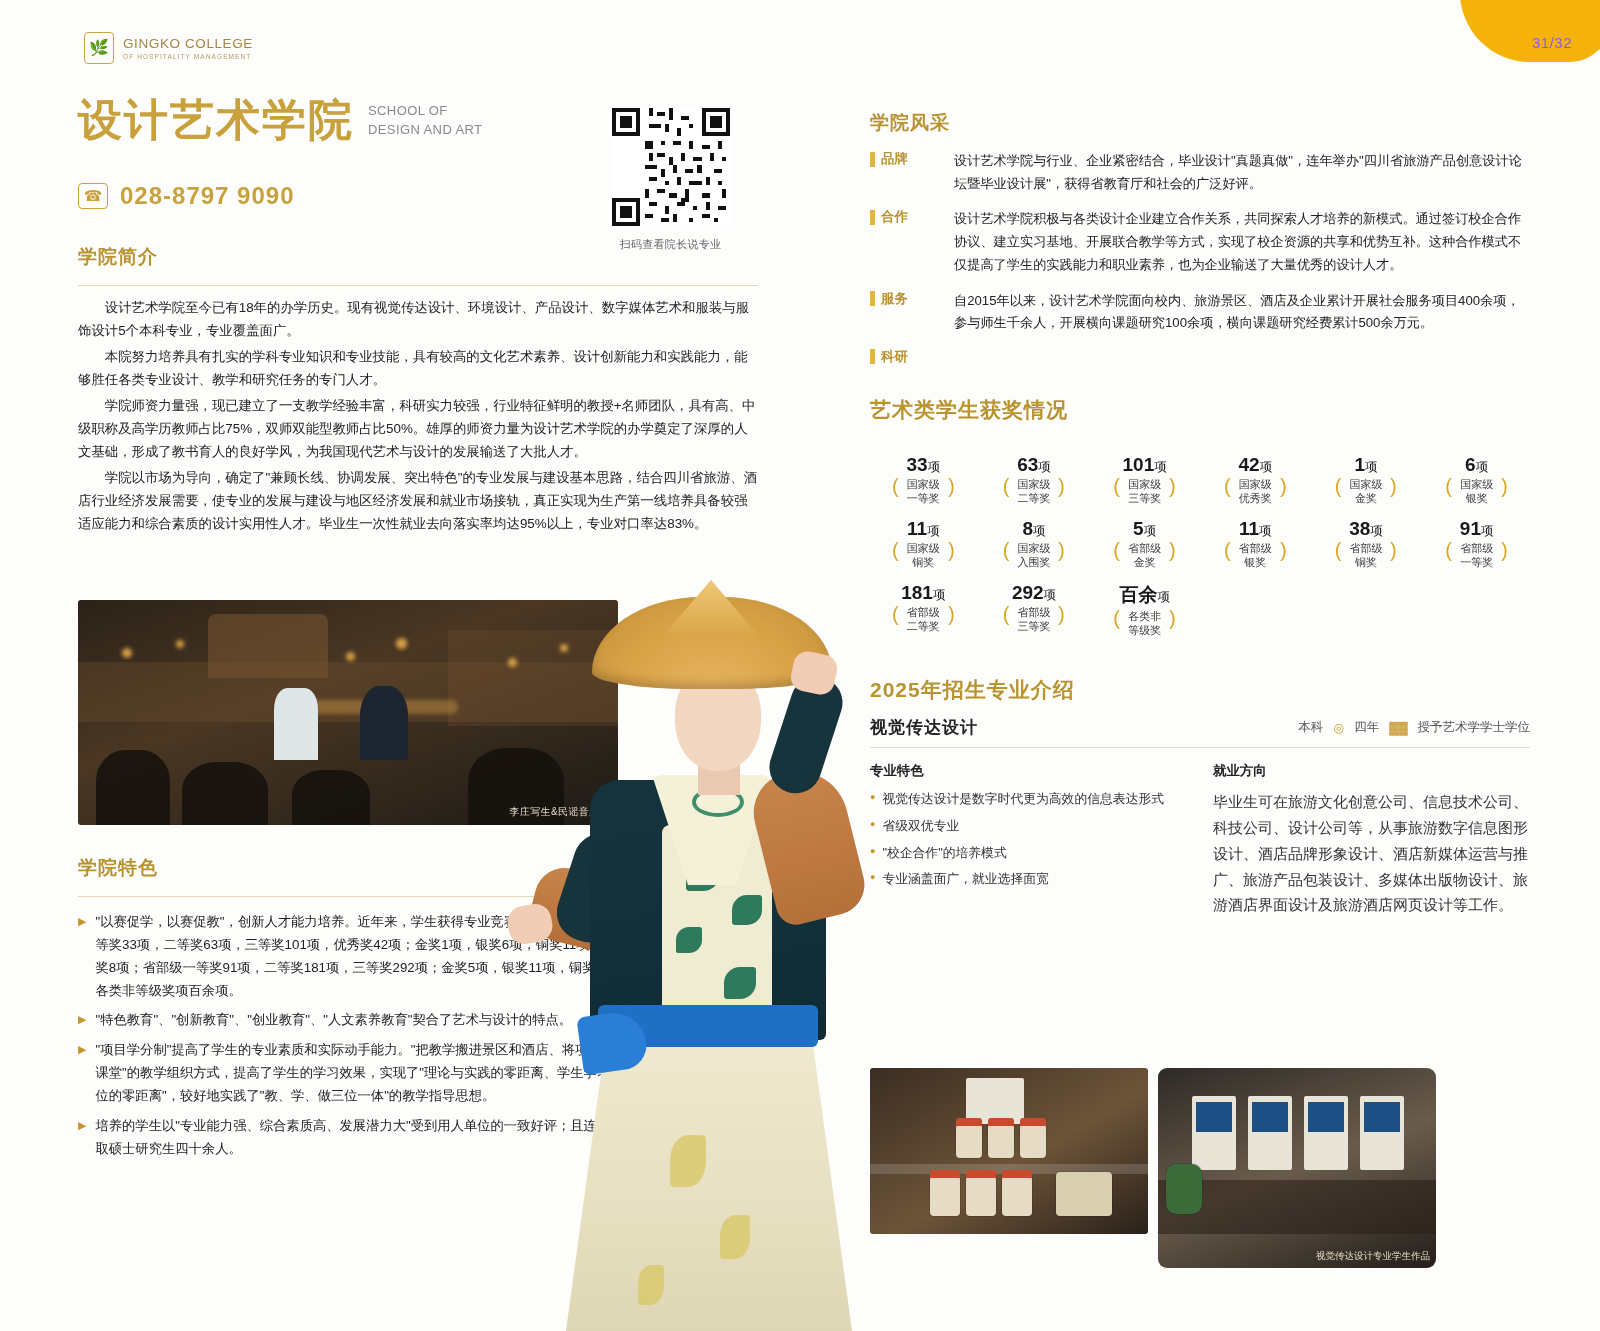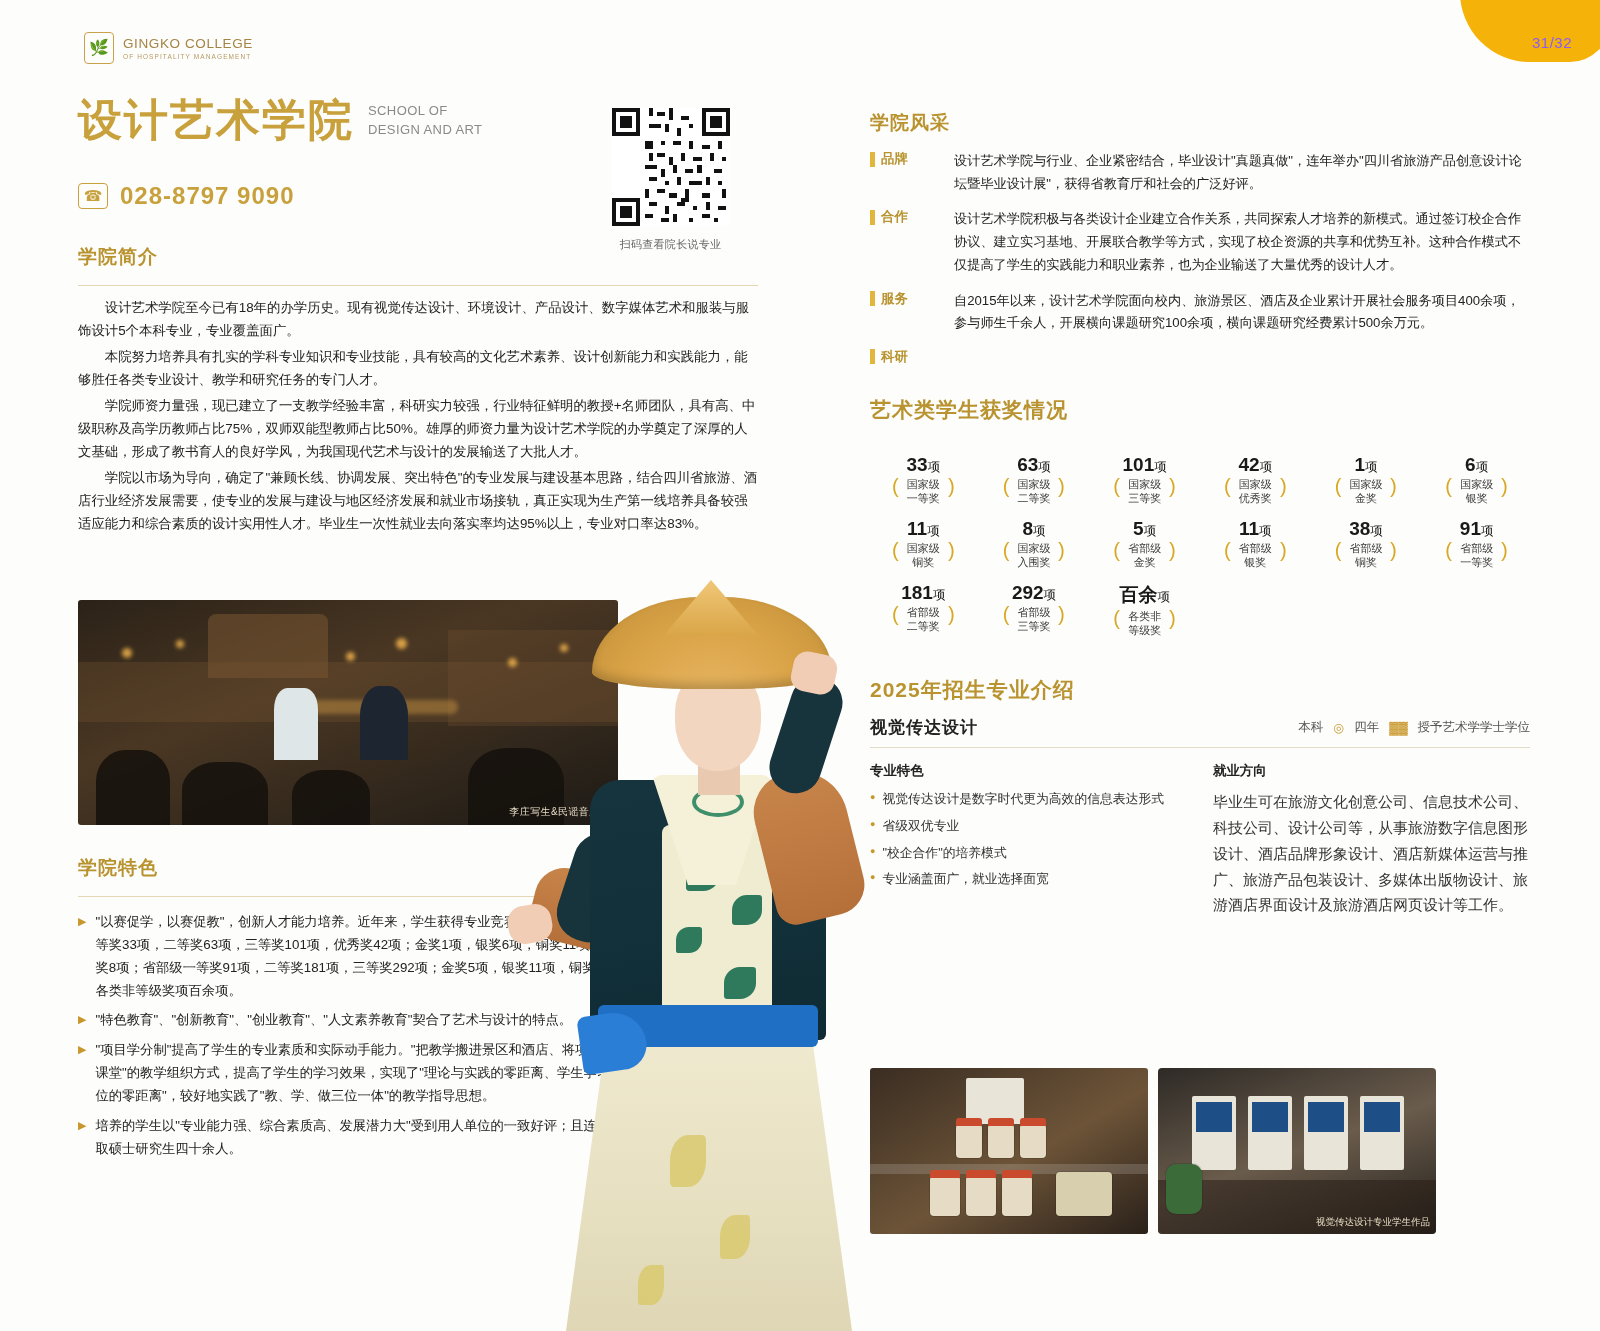--- a/index.html
+++ b/index.html
@@ -206,21 +206,21 @@
   .mc-li { font-size:12.8px; line-height:1.62; color:#333; display:flex; gap:7px; margin-bottom:6px; }
   .mc-dot { color:#c8972b; font-size:9px; line-height:1.9; flex:none; }
   .mc-p { font-size:15px; line-height:1.72; color:#333; }
 
   .photos-row { position:absolute; left:870px; top:1068px; display:flex; gap:10px; }
   .ph2 {
     width:278px; height:166px; border-radius:3px; overflow:hidden; position:relative;
     background:linear-gradient(150deg,#3a2d22,#6d5438 55%,#2a211a);
   }
   .ph3 {
-    width:278px; height:166px; border-radius:4px; overflow:hidden; position:relative;
+    width:278px; height:200px; border-radius:9px; overflow:hidden; position:relative;
     background:linear-gradient(160deg,#2e2a26,#6a5c4c 50%,#231f1b);
   }
   .ph-cap2 { position:absolute; right:6px; bottom:5px; font-size:9.5px; color:#e8dcc2; }
   .shelf { position:absolute; background:rgba(255,255,255,.16); }
   .jar { position:absolute; background:#e6dcc6; border-radius:4px; box-shadow:0 0 0 1px rgba(0,0,0,.12); }
   .jar-lid { position:absolute; background:#c94a2d; border-radius:3px 3px 0 0; }
   .poster { position:absolute; background:#e9e4d8; border-radius:2px; }
   .poster-b { position:absolute; background:#1d4f86; }
 </style>
 </head>

